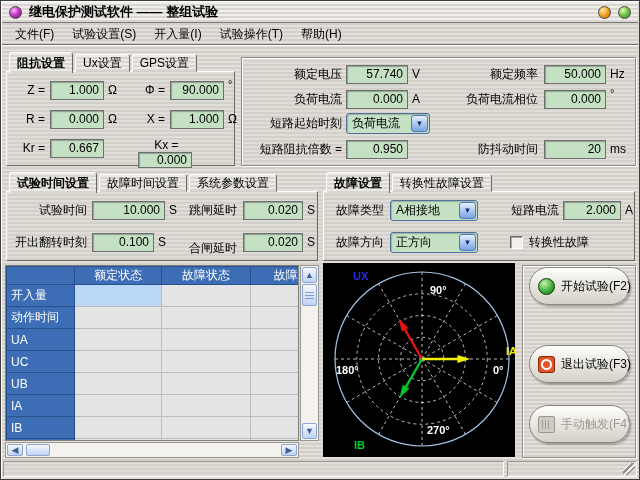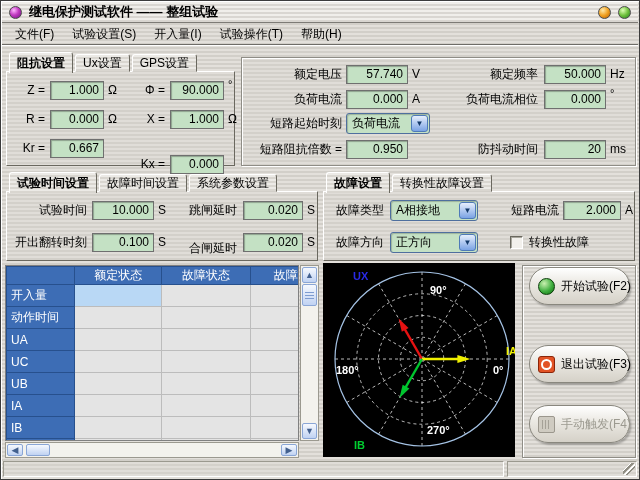--- a/index.html
+++ b/index.html
@@ -234,21 +234,21 @@
       </div>
       <div class="frow" style="left:126px; top:37px;">
         <span class="flabel" style="width:32px;">X  =</span>
         <span class="fbox" style="width:54px; margin-left:5px;">1.000</span>
         <span class="funit">Ω</span>
       </div>
       <div class="frow" style="left:4px; top:66px;">
         <span class="flabel" style="width:34px;">Kr =</span>
         <span class="fbox" style="width:54px; margin-left:5px;">0.667</span>
       </div>
-      <div class="frow" style="left:126px; top:82px;">
+      <div class="frow" style="left:126px; top:66px;flex-direction:column;">
         <span class="flabel" style="width:32px;">Kx =</span>
         <span class="fbox" style="width:54px; margin-left:5px;">0.000</span>
       </div>
     </div>
   </div>
 
   <div class="groupbox" style="left:240px; top:56px; width:395px; height:109px;">
     <div class="frow" style="left:0; top:6px;">
       <span class="flabel" style="width:100px;">额定电压</span>
       <span class="fbox" style="width:62px; margin-left:4px;">57.740</span>
@@ -289,21 +289,21 @@
 
   <div class="tabctrl" style="left:5px; top:170px; width:312px; height:90px;">
     <div class="tabs">
       <span class="tab active">试验时间设置</span>
       <span class="tab">故障时间设置</span>
       <span class="tab">系统参数设置</span>
     </div>
     <div class="tabbody">
       <div class="frow" style="left:0; top:8px;">
         <span class="flabel" style="width:80px;">试验时间</span>
-        <span class="fbox" style="width:62px; margin-left:5px;text-align:center;">10.000</span>
+        <span class="fbox" style="width:73px; margin-left:5px;text-align:center;">10.000</span>
         <span class="funit">S</span>
       </div>
       <div class="frow" style="left:162px; top:8px;">
         <span class="flabel" style="width:68px;">跳闸延时</span>
         <span class="fbox" style="width:60px; margin-left:6px;">0.020</span>
         <span class="funit">S</span>
       </div>
       <div class="frow" style="left:0; top:40px;">
         <span class="flabel" style="width:80px;">开出翻转时刻</span>
         <span class="fbox" style="width:62px; margin-left:5px;">0.100</span>

